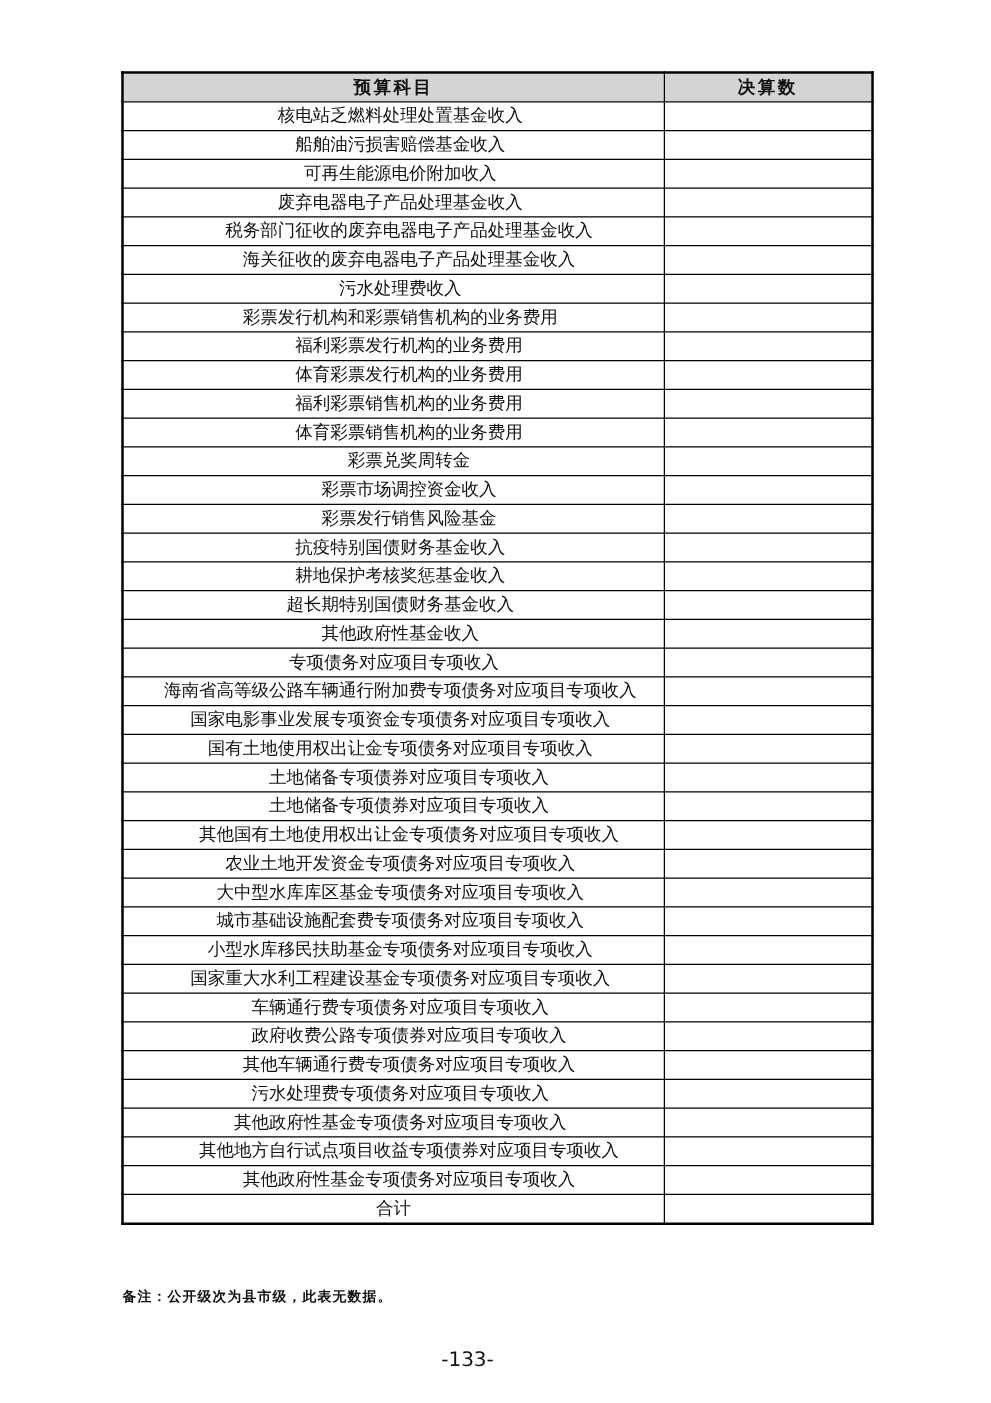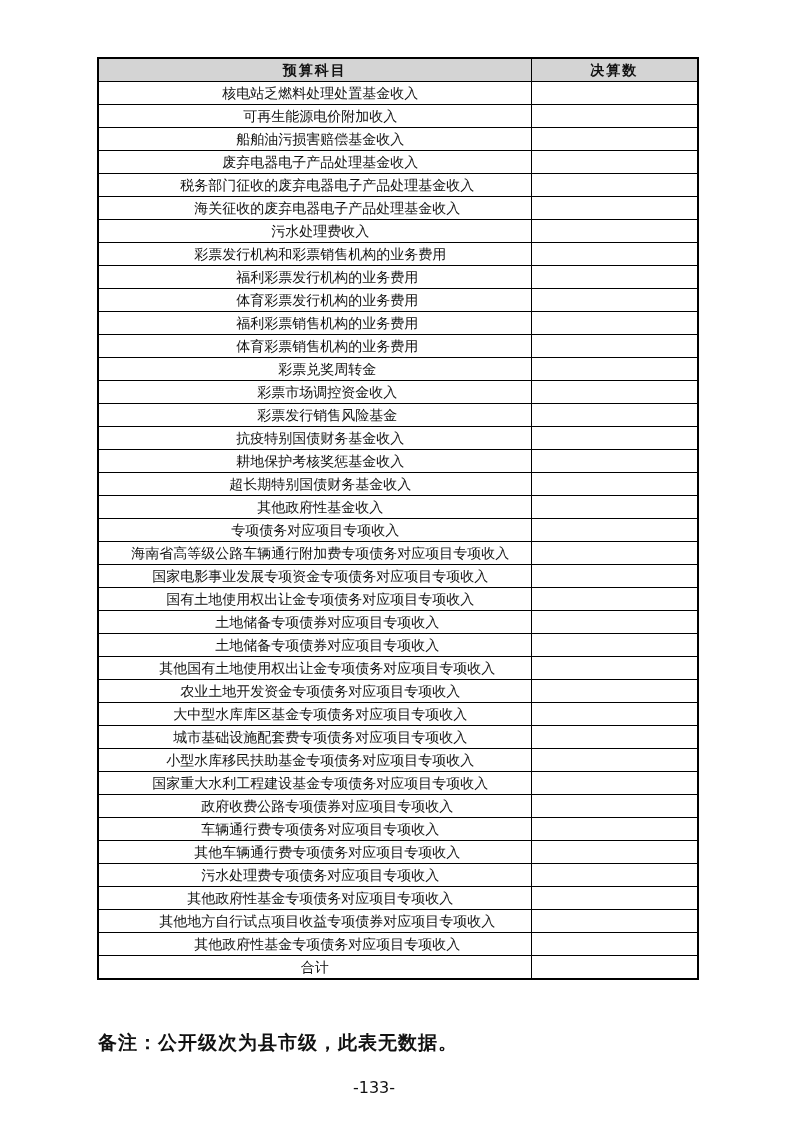--- a/index.html
+++ b/index.html
@@ -49,21 +49,21 @@
   td.subject.indent-2 { padding-left: 27px; margin-top: 36px; }
   td.subject.center { text-align: center; padding-left: 2px; }
   td.amount { text-align: right; }
   .note {
     position: absolute;
     left: 98px;
     top: 1030px;
     margin: 0;
     font-family: "DejaVu Sans", "Liberation Sans", sans-serif;
     font-weight: bold;
-    font-size: 19px;
+    font-size: 11px;
     color: #111111;
     letter-spacing: 1px;
   }
   .page-number {
     position: absolute;
     left: 0;
     top: 1078px;
     width: 100%;
     text-align: center;
     font-family: "DejaVu Sans", "Liberation Sans", sans-serif;
@@ -86,28 +86,28 @@
         <th>预算科目</th>
         <th>决算数</th>
       </tr>
     </thead>
     <tbody id="table-body">
         <tr>
           <td class="subject indent-1">核电站乏燃料处理处置基金收入</td>
           <td class="amount"></td>
         </tr>
         <tr>
+          <td class="subject indent-1">船舶油污损害赔偿基金收入</td>
+          <td class="amount"></td>
+        </tr>
+        <tr>
           <td class="subject indent-1">可再生能源电价附加收入</td>
           <td class="amount"></td>
         </tr>
         <tr>
-          <td class="subject indent-1">船舶油污损害赔偿基金收入</td>
-          <td class="amount"></td>
-        </tr>
-        <tr>
           <td class="subject indent-1">废弃电器电子产品处理基金收入</td>
           <td class="amount"></td>
         </tr>
         <tr>
           <td class="subject indent-2">税务部门征收的废弃电器电子产品处理基金收入</td>
           <td class="amount"></td>
         </tr>
         <tr>
           <td class="subject indent-2">海关征收的废弃电器电子产品处理基金收入</td>
           <td class="amount"></td>
@@ -206,25 +206,25 @@
         </tr>
         <tr>
           <td class="subject indent-1">小型水库移民扶助基金专项债务对应项目专项收入</td>
           <td class="amount"></td>
         </tr>
         <tr>
           <td class="subject indent-1">国家重大水利工程建设基金专项债务对应项目专项收入</td>
           <td class="amount"></td>
         </tr>
         <tr>
+          <td class="subject indent-1">车辆通行费专项债务对应项目专项收入</td>
+          <td class="amount"></td>
+        </tr>
+        <tr>
           <td class="subject indent-2">政府收费公路专项债券对应项目专项收入</td>
-          <td class="amount"></td>
-        </tr>
-        <tr>
-          <td class="subject indent-1">车辆通行费专项债务对应项目专项收入</td>
           <td class="amount"></td>
         </tr>
         <tr>
           <td class="subject indent-2">其他车辆通行费专项债务对应项目专项收入</td>
           <td class="amount"></td>
         </tr>
         <tr>
           <td class="subject indent-1">污水处理费专项债务对应项目专项收入</td>
           <td class="amount"></td>
         </tr>

